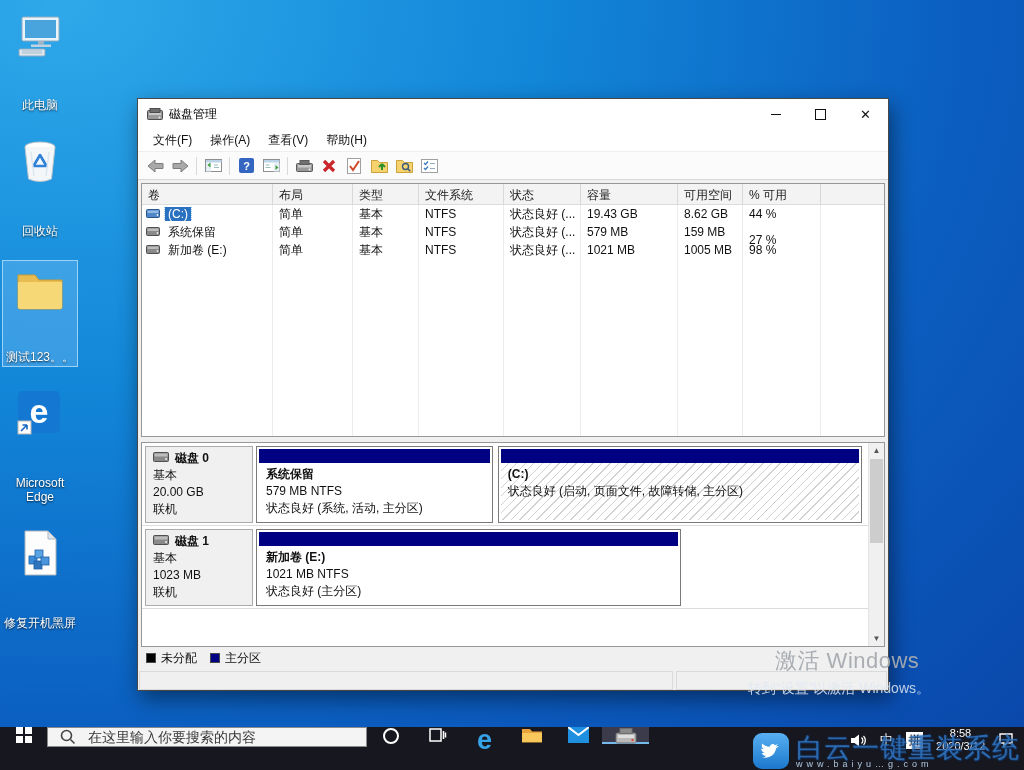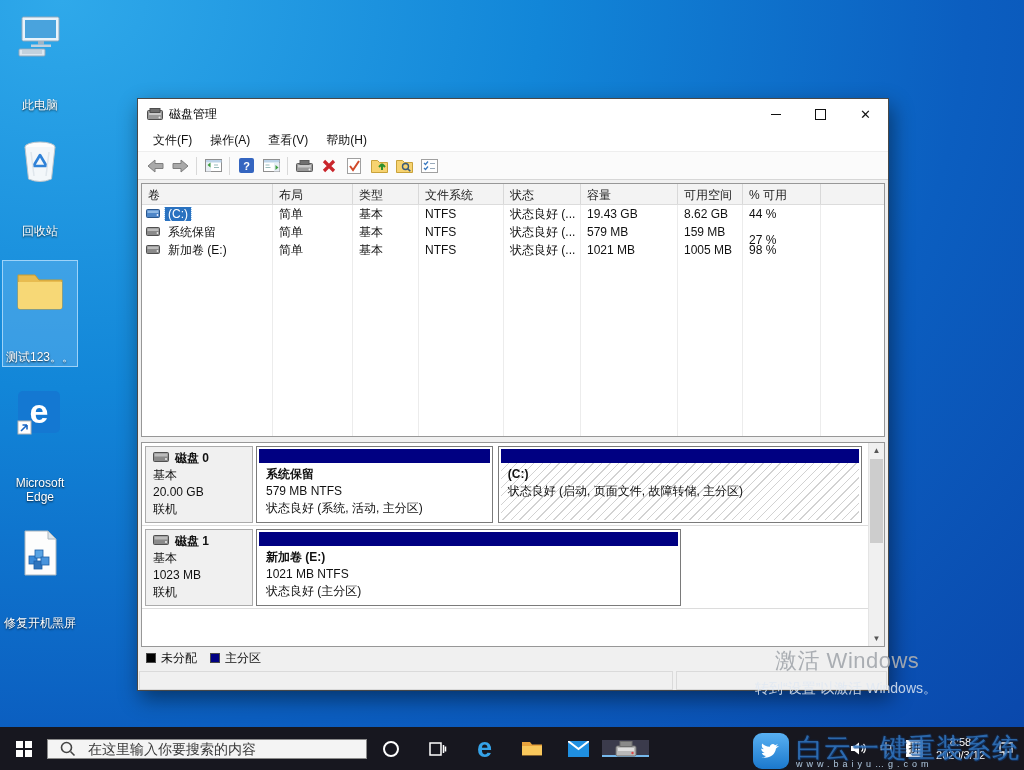--- a/index.html
+++ b/index.html
@@ -61,23 +61,23 @@
   .legend{height:18px;display:flex;align-items:center;gap:13px;padding-left:5px;font-size:12px;background:#f0f0f0;margin-top:2px;flex:none;color:#111;}
   .lg-item{display:flex;align-items:center;gap:5px;}
   .lg-sq{width:10px;height:10px;border:1px solid #4a4a4a;box-sizing:border-box;}
   .statusbar{height:19px;display:flex;gap:3px;padding:1px 1px 0;flex:none;}
   .sb-cell{border:1px solid #dadada;background:#f0f0f0;}
   .sb-c1{flex:2.55;}
   .sb-c2{flex:1;}
   
   .activate{position:absolute;left:748px;top:646px;z-index:40;pointer-events:none;}
   .act-1{font-size:22px;color:rgba(165,170,175,.95);letter-spacing:.5px;margin-left:27px;}
-  .act-2{font-size:14px;color:rgba(223,232,242,.85);margin-top:4px;margin-left:7px;}
-  
-  #taskbar{position:absolute;left:0;bottom:0;width:1024px;height:43px;background:#17171f;display:flex;align-items:center;z-index:50;}
+  .act-2{font-size:14px;color:rgba(223,232,242,.85);margin-top:4px;}
+  
+  #taskbar{position:absolute;left:0;bottom:0;width:1024px;height:43px;background:#17171f;display:flex;align-items:flex-start;z-index:50;}
   .tb-start{width:47px;display:flex;align-items:center;justify-content:center;}
   .wlogo{display:grid;grid-template-columns:7px 7px;grid-template-rows:7px 7px;gap:2px;}
   .wlogo div{background:#fff;}
   .tb-search{width:320px;background:#f4f4f4;border:1px solid #8a8a8a;display:flex;align-items:center;gap:10px;padding-left:12px;box-sizing:border-box;}
   .tb-search input{border:none;background:transparent;outline:none;font-size:14px;color:#333;width:250px;font-family:inherit;}
   .tb-search input::placeholder{color:#3a3a3a;opacity:1;}
   .tb-btn{width:47px;display:flex;align-items:center;justify-content:center;}
   .tb-btn.active{background:#3b3b4c;box-shadow:inset 0 -2px 0 #76b9ed;}
   .edge-e{font-size:27px;font-weight:bold;color:#35a3e8;line-height:1;}
   .tb-tray{margin-left:auto;display:flex;align-items:center;gap:13px;padding-right:10px;color:#fff;}

